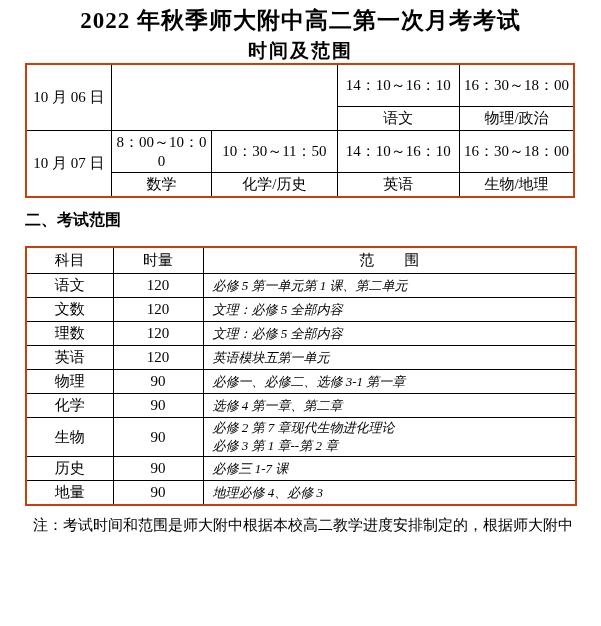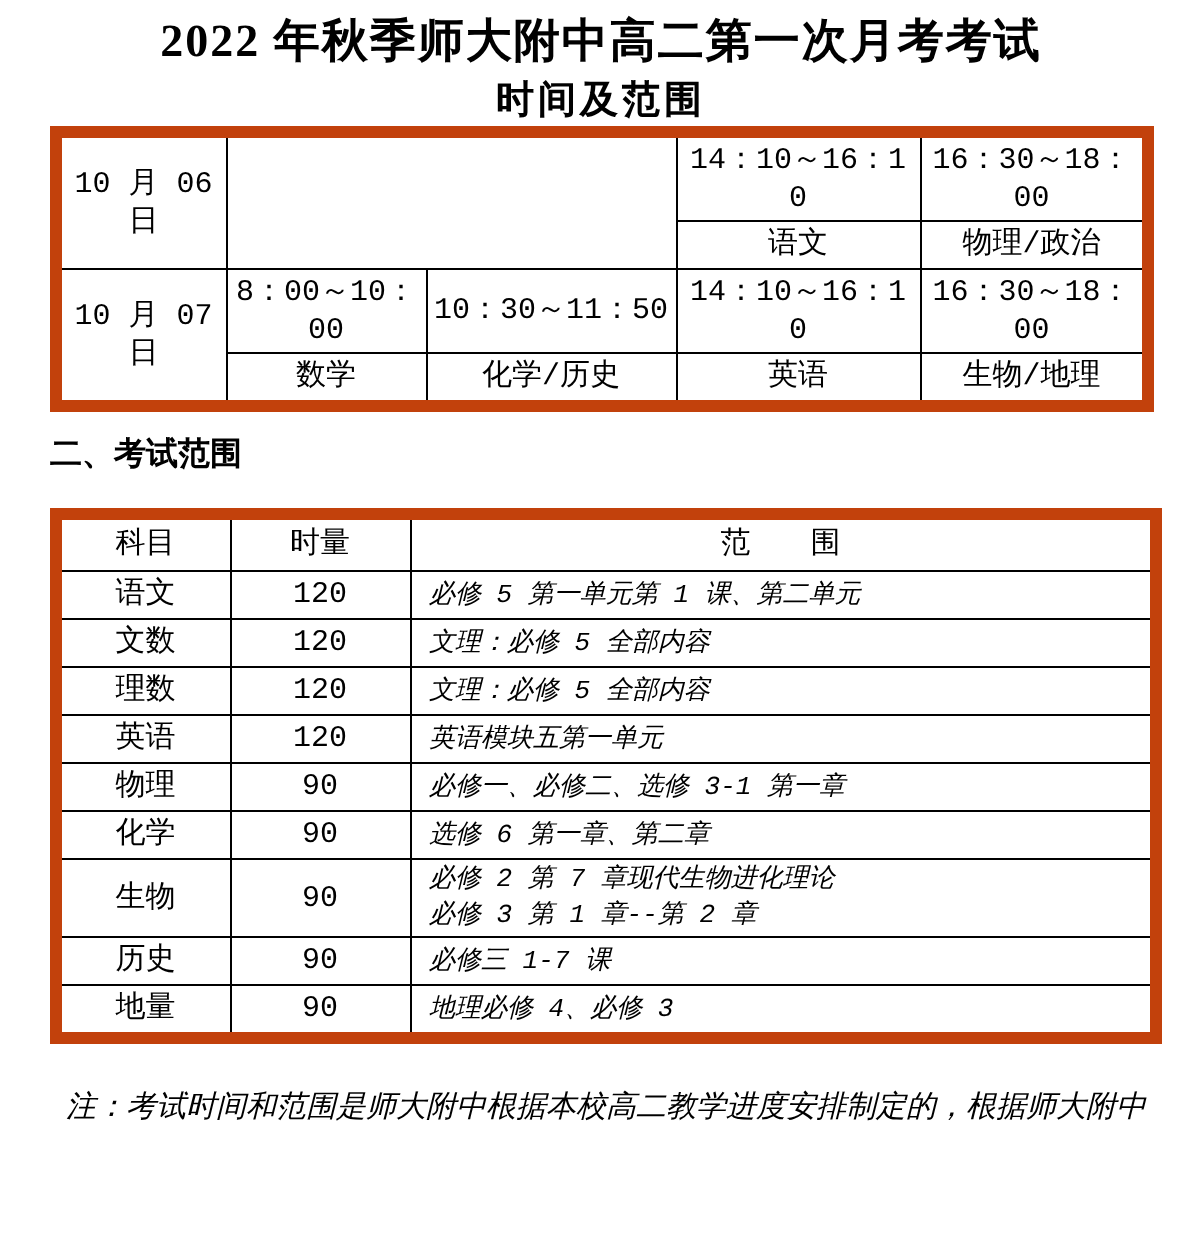--- a/index.html
+++ b/index.html
@@ -21,40 +21,38 @@
   }
   .heading{
     font-weight:bold;font-size:16px;line-height:20px;
     margin:12px 0 4px 25px;
     font-family:"Liberation Sans","DejaVu Sans",sans-serif;
   }
   .heading2{margin-bottom:16px;}
   table{
     border-collapse:collapse;table-layout:fixed;
     margin-left:25px;width:550px;
-    border:6px solid #c2410c;
-    font-family:Liberation Mono, monospace;
+    border:2px solid #c2410c;
   }
   td,th{
     border:1px solid #000;text-align:center;vertical-align:middle;
     font-size:15px;font-weight:normal;padding:1px 3px;
     word-break:break-all;line-height:19px;
   }
   .t-time td{height:39px;}
   .t-subj td{height:21px;}
   .scope-table th{height:23px;}
   .scope-table td{height:21px;}
   .scope-cell{
     text-align:left;padding-left:9px;font-size:13px;font-style:italic;
     white-space:pre-line;word-break:keep-all;line-height:18px;
   }
   .note{
-    margin:21px 2px 0 2px;font-size:15px;line-height:22px;
+    margin:8px 2px 0 2px;font-size:15px;line-height:22px;
     font-family:"Liberation Sans","DejaVu Sans",sans-serif;
-    font-style:italic;
   }
   .note-line-first{text-indent:31px;}
 </style>
 </head>
 <body>
 
 <div>
 
   <div class="title">2022 年秋季师大附中高二第一次月考考试</div>
   <div class="subtitle">时间及范围</div>
@@ -130,21 +128,21 @@
       <td class="scope-cell">英语模块五第一单元</td>
     </tr>
     <tr>
       <td>物理</td>
       <td>90</td>
       <td class="scope-cell">必修一、必修二、选修 3-1 第一章</td>
     </tr>
     <tr>
       <td>化学</td>
       <td>90</td>
-      <td class="scope-cell">选修 6 第一章、第二章</td>
+      <td class="scope-cell">选修 4 第一章、第二章</td>
     </tr>
     <tr>
       <td>生物</td>
       <td>90</td>
       <td class="scope-cell">必修 2 第 7 章现代生物进化理论
 必修 3 第 1 章--第 2 章</td>
     </tr>
     <tr>
       <td>历史</td>
       <td>90</td>

